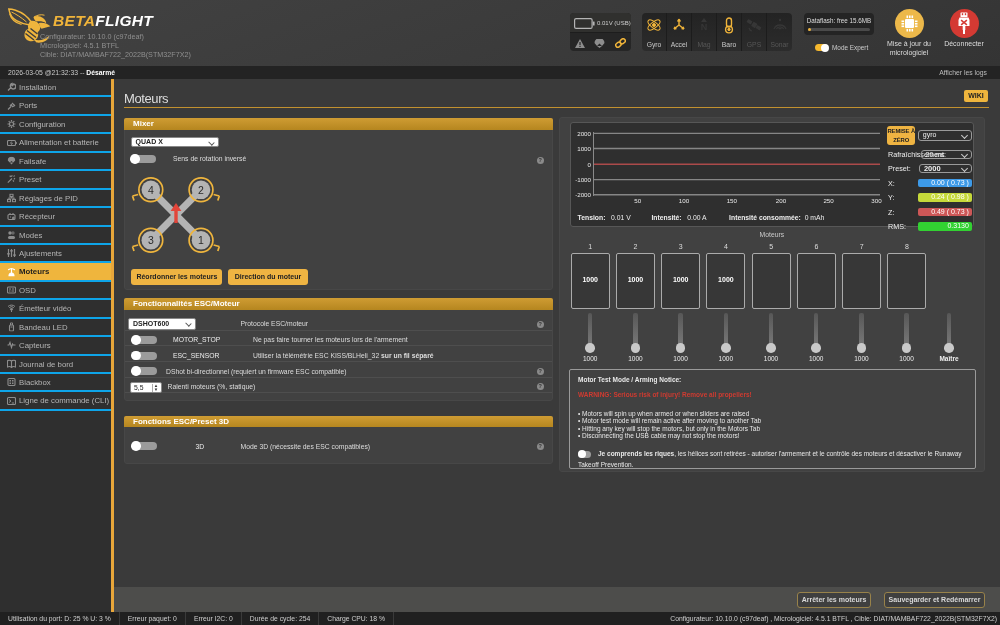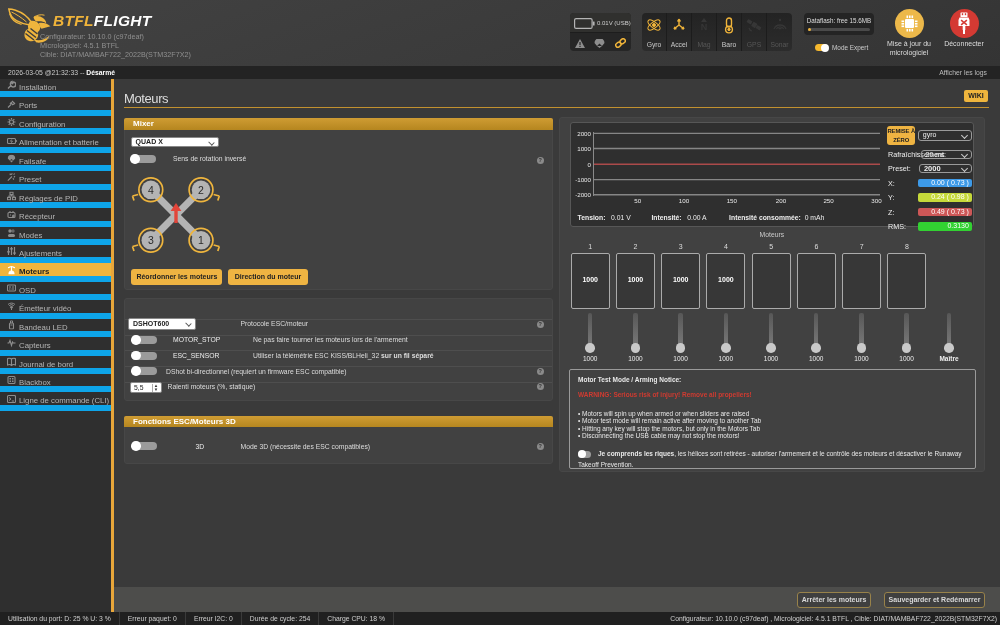--- a/index.html
+++ b/index.html
@@ -37,21 +37,21 @@
 #discbtn{left:929px;top:9px;}
 #discbtn .c{background:#d43a33;}
 
 #armedbar{position:absolute;top:65.5px;left:0;width:1000px;height:13.3px;background:#232323;color:#c9c9c9;font-size:6.8px;line-height:13.3px;}
 #armedbar .l{position:absolute;left:8px;top:0;}
 #armedbar .l b{color:#fff;}
 #armedbar .r{position:absolute;right:13px;top:0;color:#bbb;}
 
 #sidebar{position:absolute;top:79px;left:0;width:111px;height:533px;background:#2f2f2f;}
 #menu{list-style:none;}
-#menu li{height:18.45px;line-height:18.45px;border-bottom:6px solid #0ea5e9;color:#b5b5b5;font-size:7.8px;white-space:nowrap;position:relative;padding-left:19px;white-space:nowrap;}
+#menu li{height:18.45px;line-height:18.45px;border-bottom:2px solid #0ea5e9;color:#b5b5b5;font-size:7.8px;white-space:nowrap;position:relative;padding-left:19px;white-space:nowrap;}
 #menu li svg{position:absolute;left:7px;top:50%;transform:translateY(-50%);}
 #menu li.act{background:#efb53d;color:#1f1f1f;font-weight:bold;}
 #vline{position:absolute;top:79px;left:111px;width:3px;height:533px;background:#e8a63a;}
 
 #content{position:absolute;top:79px;left:114px;width:886px;height:508px;background:#3a3a3a;}
 #title{position:absolute;left:10px;top:12px;font-size:13px;letter-spacing:-.4px;color:#dedede;}
 #wiki{position:absolute;left:850px;top:11px;width:24px;height:12px;background:#efb53d;border-radius:2px;font-size:7px;font-weight:bold;color:#222;text-align:center;line-height:12px;}
 #underline{position:absolute;left:10px;top:28px;width:865px;height:1px;background:#c2912f;}
 
 .gbox{position:absolute;background:#414141;border:1px solid #474747;border-radius:3px;}
@@ -97,21 +97,21 @@
     <path d="M25.5 10 C28 8.3 32 8.6 35 11 C37.5 13 38.6 15.2 38 16.2 C35.5 14.4 31.5 13.8 28.5 14.6 C26.8 13.4 25.7 11.8 25.5 10 Z" fill="#efb53d"></path>
     <path d="M26 10 C29 8 33 7.2 36.5 8.2" stroke="#efb53d" stroke-width="1" fill="none"></path>
     <path d="M22.5 14 C26.5 13.2 30.5 15.2 31.8 18.4 C33 21.5 31.4 24.8 28 25.8 C24.5 26.8 21 24.8 20.2 21.4 C19.5 18.6 20.6 15.6 22.5 14 Z" fill="#efb53d"></path>
     <path d="M31 16 C34.5 15.2 39 16.2 42.5 19.2 L33.5 21.8 C31.8 20 31 18 31 16 Z" fill="#efb53d"></path>
     <path d="M17.5 24 C19.5 21.5 23.5 20.6 26.5 22 C29.5 23.4 30.8 26.6 29.8 29.8 C28.8 32.8 25.5 34.8 22 34.2 C18.2 33.5 16 30.2 16.5 27 C16.7 25.9 17 24.8 17.5 24 Z" fill="#efb53d"></path>
     <g stroke="#3d3d3d" stroke-width="1.5">
       <path d="M19 23.5 L28 30.5 M17.5 26.5 L26 33 M22.5 21.5 L29.5 27"></path>
     </g>
     <path d="M26 32.5 C31 34.4 37 33 41.5 28.5 C40.5 33.2 35 36.4 28.5 35.6 C27.5 34.7 26.6 33.6 26 32.5 Z" fill="#efb53d"></path>
   </svg>
-  <div id="logotext"><span class="b">BTFL</span>FLIGHT</div>
+  <div id="logotext"><span class="b">BETA</span>FLIGHT</div>
   <div id="logosub">Configurateur: 10.10.0 (c97deaf)<br>Micrologiciel: 4.5.1 BTFL<br>Cible: DIAT/MAMBAF722_2022B(STM32F7X2)</div>
   <div id="batbox">
     <div class="t">
       <svg width="21" height="11" viewBox="0 0 21 11" style="position:absolute;left:4px;top:4.5px;">
         <rect x="0.6" y="0.6" width="17.5" height="9.8" rx="1.5" fill="none" stroke="#b4b4b4" stroke-width="1.2"></rect>
         <rect x="18.8" y="3.4" width="1.8" height="4.2" rx="0.5" fill="#b4b4b4"></rect>
       </svg>
       <div class="v">0.01V (USB)</div>
     </div>
     <div class="icons">
@@ -374,20 +374,21 @@
       <text x="26.8" y="69.1">3</text>
           <text x="77" y="69.1">1</text>
     </g>
     <rect x="50.3" y="35" width="3.4" height="13" fill="#e2453a"></rect>
     <path d="M46.6 36 L57.4 36 L52 28 Z" fill="#e2453a"></path>
   </svg>
   <div class="ybtn" style="left:17.4px;top:190.4px;width:91px;height:15.6px;line-height:15.6px;">Réordonner les moteurs</div>
   <div class="ybtn" style="left:114px;top:190.4px;width:80px;height:15.6px;line-height:15.6px;">Direction du moteur</div>
 
   <div class="gbox" style="left:10px;top:219px;width:429px;height:103px;">
+    <div class="ghead">Fonctionnalités ESC/Moteur</div>
     <div class="row" style="height:21px;"></div>
     <div class="row" style="height:15.7px;"></div>
     <div class="row" style="height:15.7px;"></div>
     <div class="row" style="height:15.7px;"></div>
     <div class="row" style="height:15.7px;"></div>
   </div>
   <div class="wsel" style="left:14px;top:239px;width:67.5px;height:11.5px;line-height:10px;">DSHOT600</div>
   <div style="position:absolute;left:126.5px;top:240.8px;font-size:6.8px;color:#ddd;">Protocole ESC/moteur</div>
   <div class="qmark" style="left:422.8px;top:242.2px;">?</div>
   <span class="tgl" style="position:absolute;left:17.6px;top:256.8px;"></span>
@@ -399,21 +400,21 @@
   <span class="tgl" style="position:absolute;left:17.6px;top:288.2px;"></span>
   <div style="position:absolute;left:52px;top:288.7px;font-size:6.8px;color:#ddd;">DShot bi-directionnel (requiert un firmware ESC compatible)</div>
   <div class="qmark" style="left:422.8px;top:289px;">?</div>
   <div style="position:absolute;left:16px;top:303px;width:31.5px;height:11px;background:#fff;border:1px solid #888;border-radius:2px;font-size:6.8px;color:#222;line-height:9.5px;padding-left:3px;">5,5
     <span style="position:absolute;right:1px;top:1px;width:8px;height:7.5px;border-left:1px solid #aaa;font-size:4.5px;line-height:3.8px;text-align:center;color:#333;">▲<br>▼</span>
   </div>
   <div style="position:absolute;left:53.6px;top:304px;font-size:6.8px;color:#ddd;">Ralenti moteurs (%, statique)</div>
   <div class="qmark" style="left:422.8px;top:303.6px;">?</div>
 
   <div class="gbox" style="left:10px;top:336.5px;width:429px;height:48px;">
-    <div class="ghead">Fonctions ESC/Moteurs 3D</div>
+    <div class="ghead">Fonctions ESC/Preset 3D</div>
   </div>
   <span class="tgl" style="position:absolute;left:17.6px;top:363px;"></span>
   <div style="position:absolute;left:81.5px;top:363.5px;font-size:6.8px;color:#eee;">3D</div>
   <div style="position:absolute;left:126.5px;top:363.5px;font-size:6.8px;color:#ddd;">Mode 3D (nécessite des ESC compatibles)</div>
   <div class="qmark" style="left:422.8px;top:364px;">?</div>
 
   <div class="gbox" style="left:445px;top:37.5px;width:425.7px;height:355.5px;background:#414141;"></div>
   <div style="position:absolute;left:456.4px;top:43.4px;width:403.8px;height:104.6px;background:#2f2f2f;border:1px solid #575757;border-radius:3px;"></div>
   <svg style="position:absolute;left:461px;top:49px;overflow:visible;" width="312" height="80" viewBox="0 0 312 80">
     <g stroke="#868686" stroke-width="1.4">

